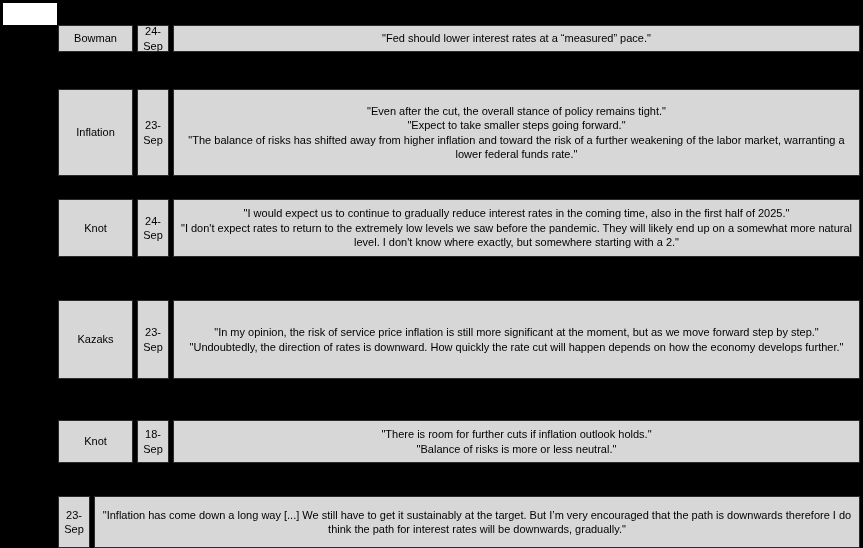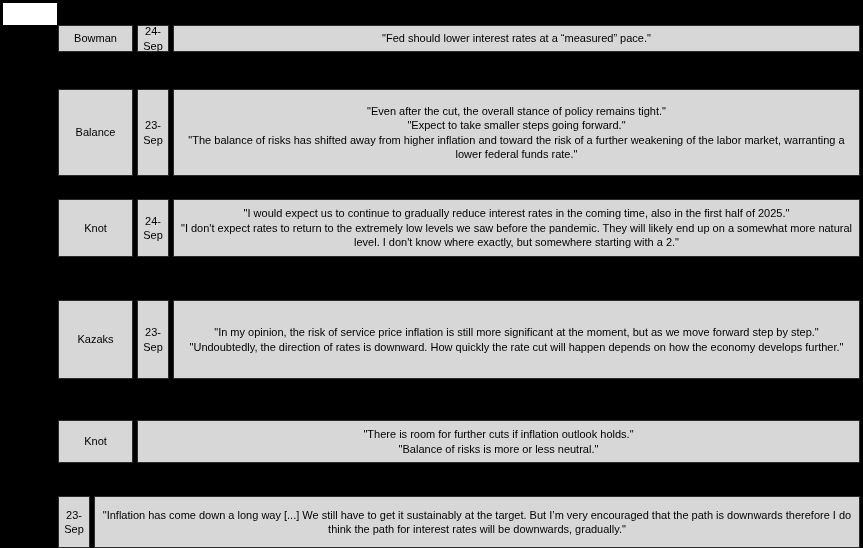--- a/index.html
+++ b/index.html
@@ -67,21 +67,21 @@
   <div class="section-band" style="top:379px; height:41px;"></div>
   <div class="section-band" style="top:463px; height:33px;"></div>
 
   <div class="table-row" style="top:25px; height:27px;">
     <div class="cell cell-name">Bowman</div>
     <div class="cell cell-date">24-Sep</div>
     <div class="cell cell-quote">"Fed should lower interest rates at a “measured” pace."</div>
   </div>
 
   <div class="table-row" style="top:89px; height:87px;">
-    <div class="cell cell-name">Balance</div>
+    <div class="cell cell-name">Inflation</div>
     <div class="cell cell-date">23-Sep</div>
     <div class="cell cell-quote">"Even after the cut, the overall stance of policy remains tight."
 "Expect to take smaller steps going forward."
 "The balance of risks has shifted away from higher inflation and toward the risk of a further weakening of the labor market, warranting a lower federal funds rate."</div>
   </div>
 
   <div class="table-row" style="top:199px; height:58px;">
     <div class="cell cell-name">Knot</div>
     <div class="cell cell-date">24-Sep</div>
     <div class="cell cell-quote">"I would expect us to continue to gradually reduce interest rates in the coming time, also in the first half of 2025."
@@ -90,20 +90,21 @@
 
   <div class="table-row" style="top:300px; height:79px;">
     <div class="cell cell-name">Kazaks</div>
     <div class="cell cell-date">23-Sep</div>
     <div class="cell cell-quote">"In my opinion, the risk of service price inflation is still more significant at the moment, but as we move forward step by step."
 "Undoubtedly, the direction of rates is downward. How quickly the rate cut will happen depends on how the economy develops further."</div>
   </div>
 
   <div class="table-row" style="top:420px; height:43px;">
     <div class="cell cell-name">Knot</div>
+    <div class="cell cell-date">18-Sep</div>
     <div class="cell cell-quote">"There is room for further cuts if inflation outlook holds."
 "Balance of risks is more or less neutral."</div>
   </div>
 
   <div class="table-row" style="top:496px; height:52px;">
     <div class="cell cell-date">23-Sep</div>
     <div class="cell cell-quote">"Inflation has come down a long way [...] We still have to get it sustainably at the target. But I’m very encouraged that the path is downwards therefore I do think the path for interest rates will be downwards, gradually."</div>
   </div>
 
 </div>

